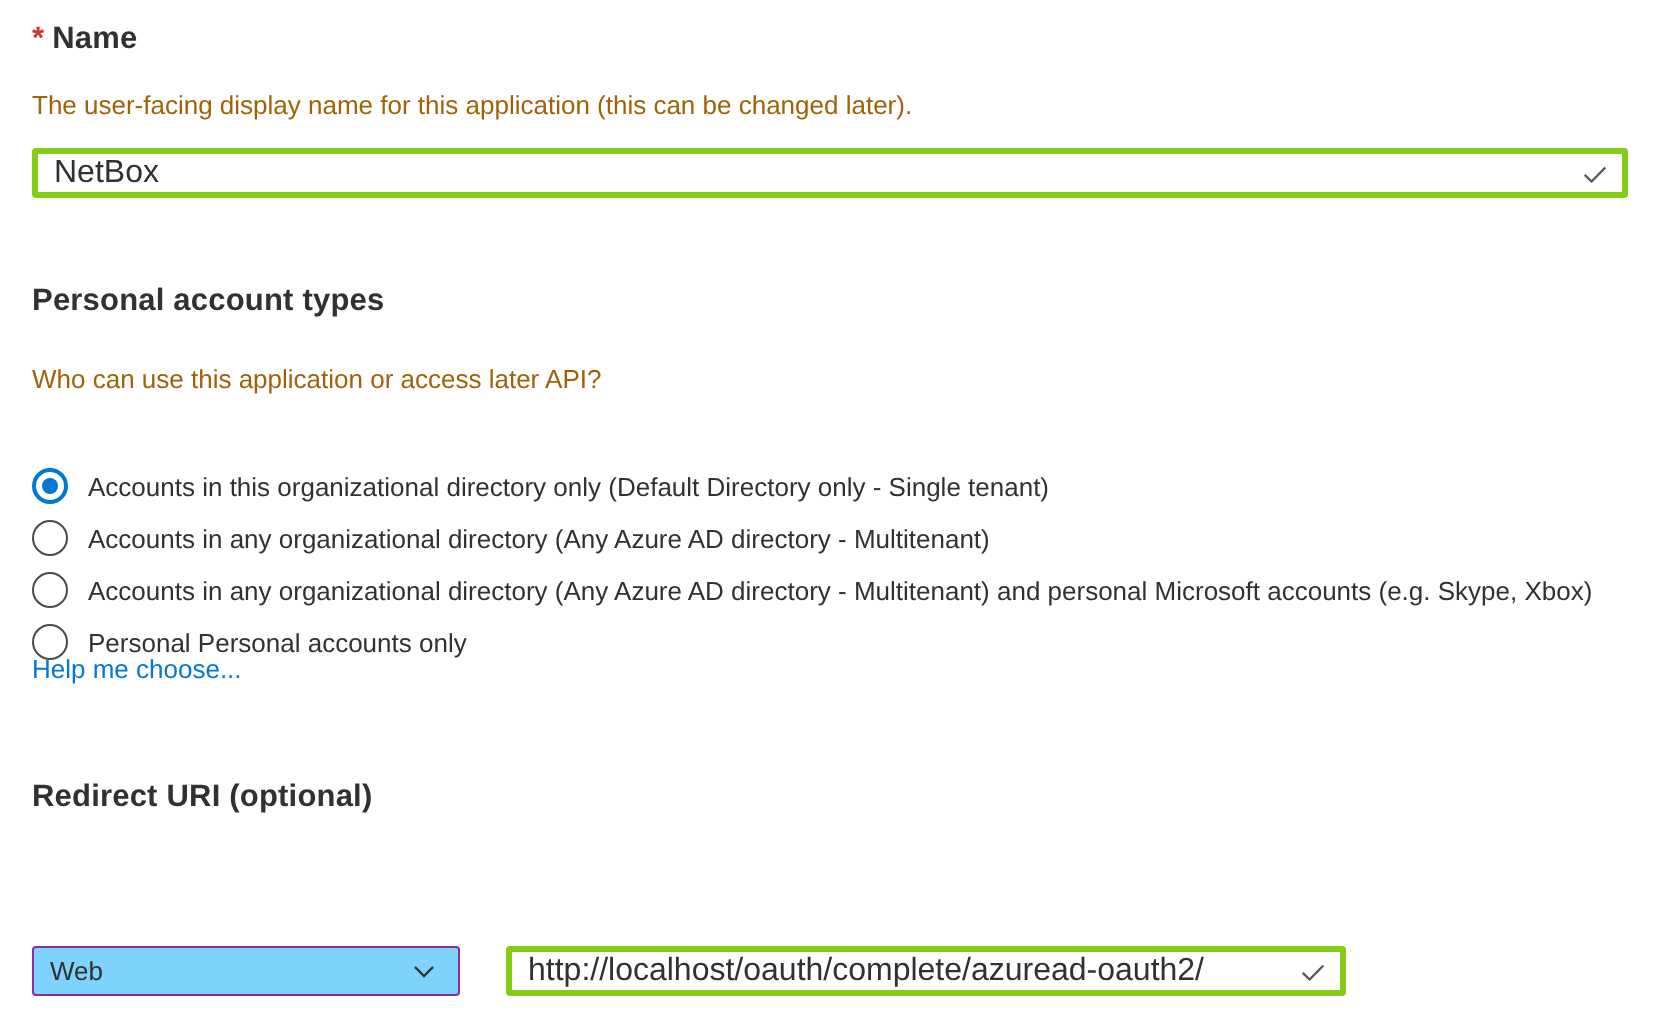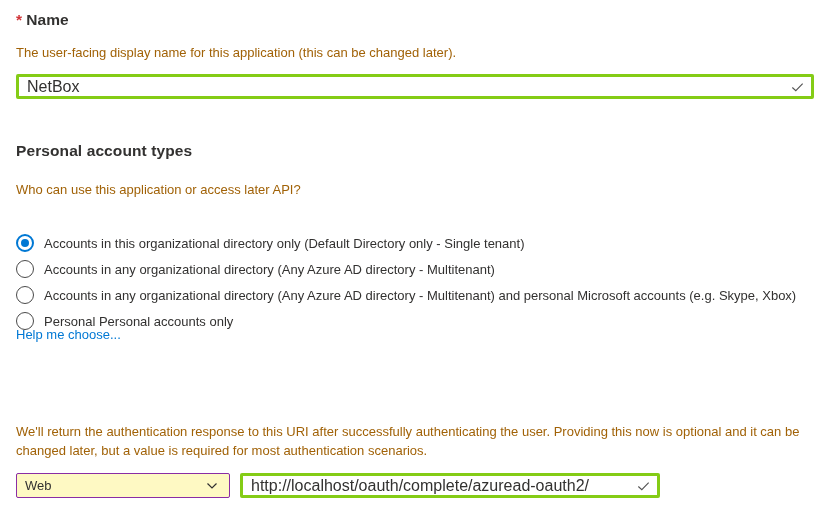--- a/index.html
+++ b/index.html
@@ -59,21 +59,21 @@
     pointer-events: none;
     display: flex;
     align-items: center;
     justify-content: center;
   }
   .select-box {
     position: absolute;
     height: 25px;
     border: 1px solid #8a2da5;
     border-radius: 2px;
-    background: #fef9c3;
+    background: #7dd3fc;
     display: flex;
     align-items: center;
     padding: 0 28px 0 8px;
     font-size: 13px;
     color: #323130;
     cursor: pointer;
   }
   .radio-row {
     position: absolute;
     left: 16px;
@@ -157,33 +157,33 @@
     <span class="radio-label">Accounts in any organizational directory (Any Azure AD directory - Multitenant) and personal Microsoft accounts (e.g. Skype, Xbox)</span>
   </div>
 
   <div class="radio-row" style="top: 282px;">
     <span class="radio-circle"></span>
     <span class="radio-label">Personal Personal accounts only</span>
   </div>
 
   <a class="help-link" style="top: 327px;">Help me choose...</a>
 
+  <div class="section-title" style="top: 390px;">Redirect URI (optional)</div>
 
-  <div class="desc-text" style="top: 422px; width: 800px;">We'll return the authentication response to this URI after successfully authenticating the user. Providing this now is optional and it can be changed later, but a value is required for most authentication scenarios.</div>
 
   <div class="select-box" style="left: 16px; top: 473px; width: 214px;">
     <span>Web</span>
     <span class="input-trail-icon" style="right: 10px;">
       <svg width="14" height="14" viewBox="0 0 14 14">
           <path d="M2.5 5 L7 9.5 L11.5 5" fill="none" stroke="#323130" stroke-width="1.2"></path>
         </svg>
     </span>
   </div>
 
-  <div class="input-wrap" style="left: 240px; top: 473px; width: 420px;">
+  <div class="input-wrap" style="left: 253px; top: 473px; width: 420px;">
     <input class="text-input" type="text" value="http://localhost/oauth/complete/azuread-oauth2/" style="">
     <span class="input-trail-icon">
       <svg width="15" height="15" viewBox="0 0 16 16">
           <path d="M2.5 8.5 L6.2 12 L13.5 4.5" fill="none" stroke="#555555" stroke-width="1.2"></path>
         </svg>
     </span>
   </div>
 
 </div>
 

